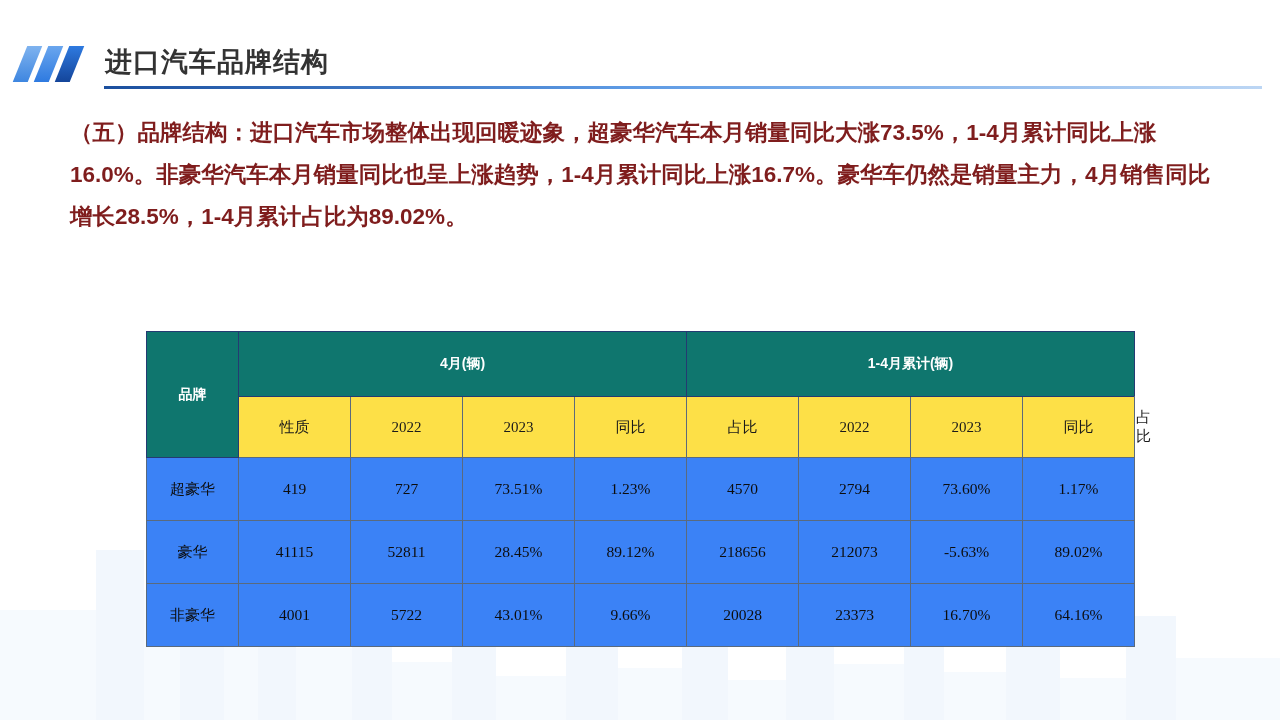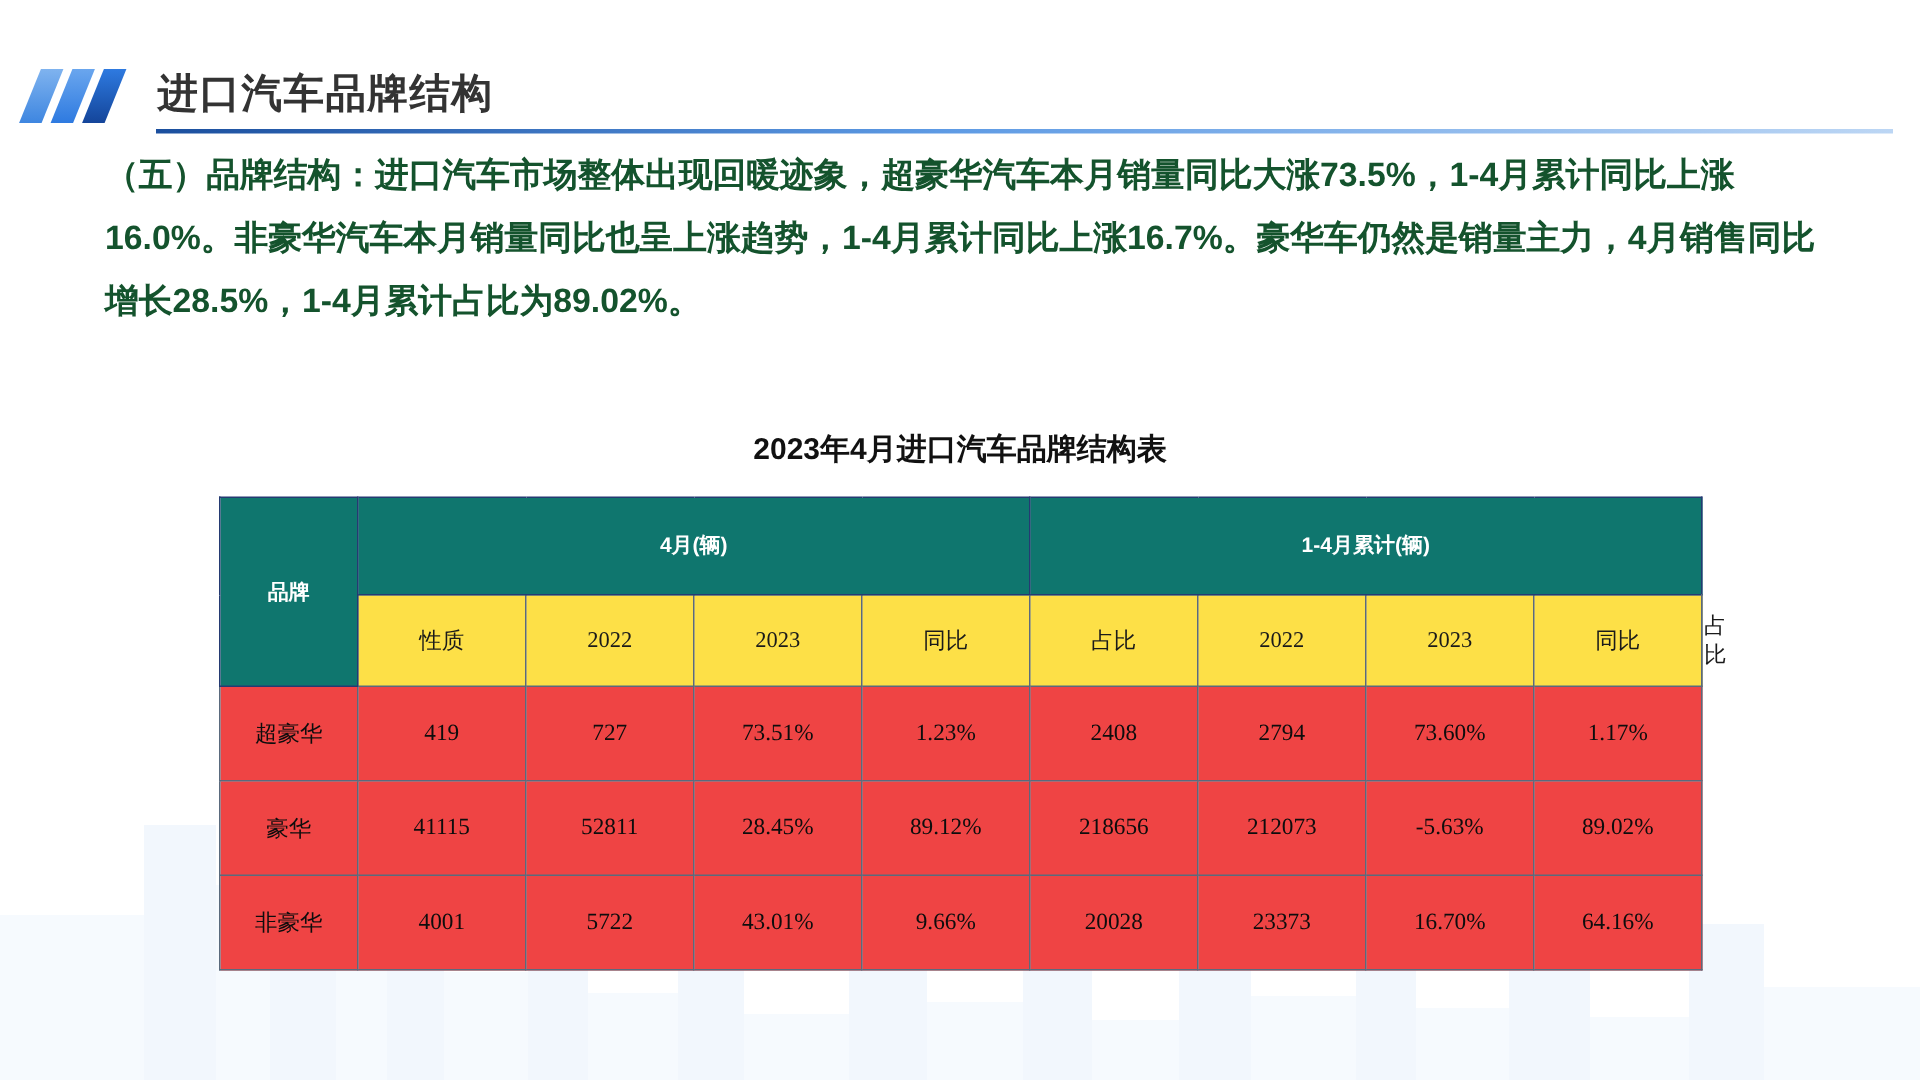--- a/index.html
+++ b/index.html
@@ -66,25 +66,25 @@
   .header-rule {
     position: absolute;
     left: 104px; top: 46px;
     width: 1158px; height: 3px;
     background: linear-gradient(90deg, #1b4f9e 0%, #5d9ae4 45%, #bcd6f4 100%);
   }
 
   
   .paragraph {
     position: absolute;
-    left: 70px; top: 96px;
+    left: 70px; top: 112px;
     width: 1150px;
     font-size: 22.5px;
     font-weight: bold;
-    color: #14532d;
+    color: #7f1d1d;
     line-height: 42px;
     letter-spacing: 0px;
     z-index: 3;
   }
 
   
   .table-title {
     position: absolute;
     left: 0; top: 286px;
     width: 1280px;
@@ -124,21 +124,21 @@
     color: #1a1a1a;
     height: 58px;
     font-size: 15px;
     font-family: "Liberation Serif", "DejaVu Serif", serif;
   }
   tr.sub-row td.cjk,
   tr.grp-row td {
     font-family: "Liberation Sans", "DejaVu Sans", sans-serif;
   }
   tr.data-row td {
-    background: #ef4444;
+    background: #3b82f6;
     color: #0d0d0d;
     height: 60px;
     font-size: 15.5px;
     font-family: "Liberation Serif", "DejaVu Serif", serif;
   }
   tr.data-row td.cjk {
     font-family: "Liberation Sans", "DejaVu Sans", sans-serif;
     font-size: 15px;
   }
   .col-brand { width: 92px; }
@@ -180,21 +180,20 @@
       <div class="slash s1"></div>
       <div class="slash s2"></div>
       <div class="slash s3"></div>
     </div>
     <div class="header-title">进口汽车品牌结构</div>
     <div class="header-rule"></div>
   </div>
 
   <div class="paragraph">（五）品牌结构：进口汽车市场整体出现回暖迹象，超豪华汽车本月销量同比大涨73.5%，1-4月累计同比上涨16.0%。非豪华汽车本月销量同比也呈上涨趋势，1-4月累计同比上涨16.7%。豪华车仍然是销量主力，4月销售同比增长28.5%，1-4月累计占比为89.02%。</div>
 
-  <div class="table-title">2023年4月进口汽车品牌结构表</div>
 
   <div class="table-wrap">
     <table class="brand-table">
       <colgroup>
         <col class="col-brand">
         <col class="col-num">
           <col class="col-num">
           <col class="col-num">
           <col class="col-num">
         <col class="col-num">
@@ -219,21 +218,21 @@
           <td class="cjk">同比</td>
           <td class="cjk">占比</td>
         </tr>
 
         <tr class="data-row">
           <td class="cjk">超豪华</td>
           <td>419</td>
           <td>727</td>
           <td>73.51%</td>
           <td>1.23%</td>
-          <td>2408</td>
+          <td>4570</td>
           <td>2794</td>
           <td>73.60%</td>
           <td>1.17%</td>
         </tr>
 
         <tr class="data-row">
           <td class="cjk">豪华</td>
           <td>41115</td>
           <td>52811</td>
           <td>28.45%</td>

